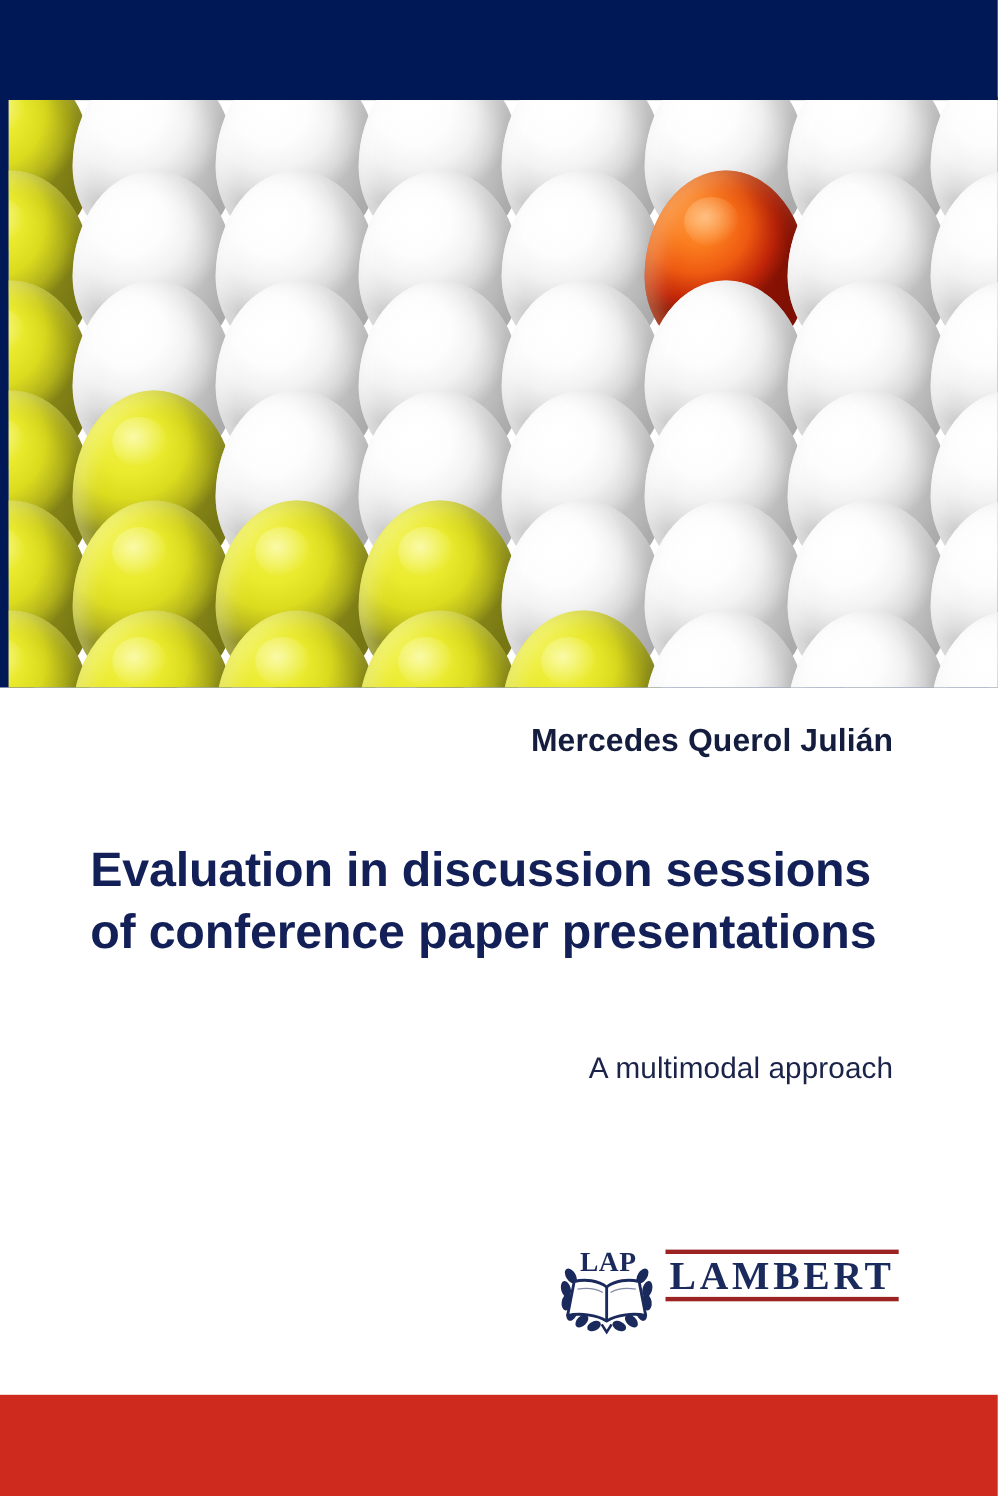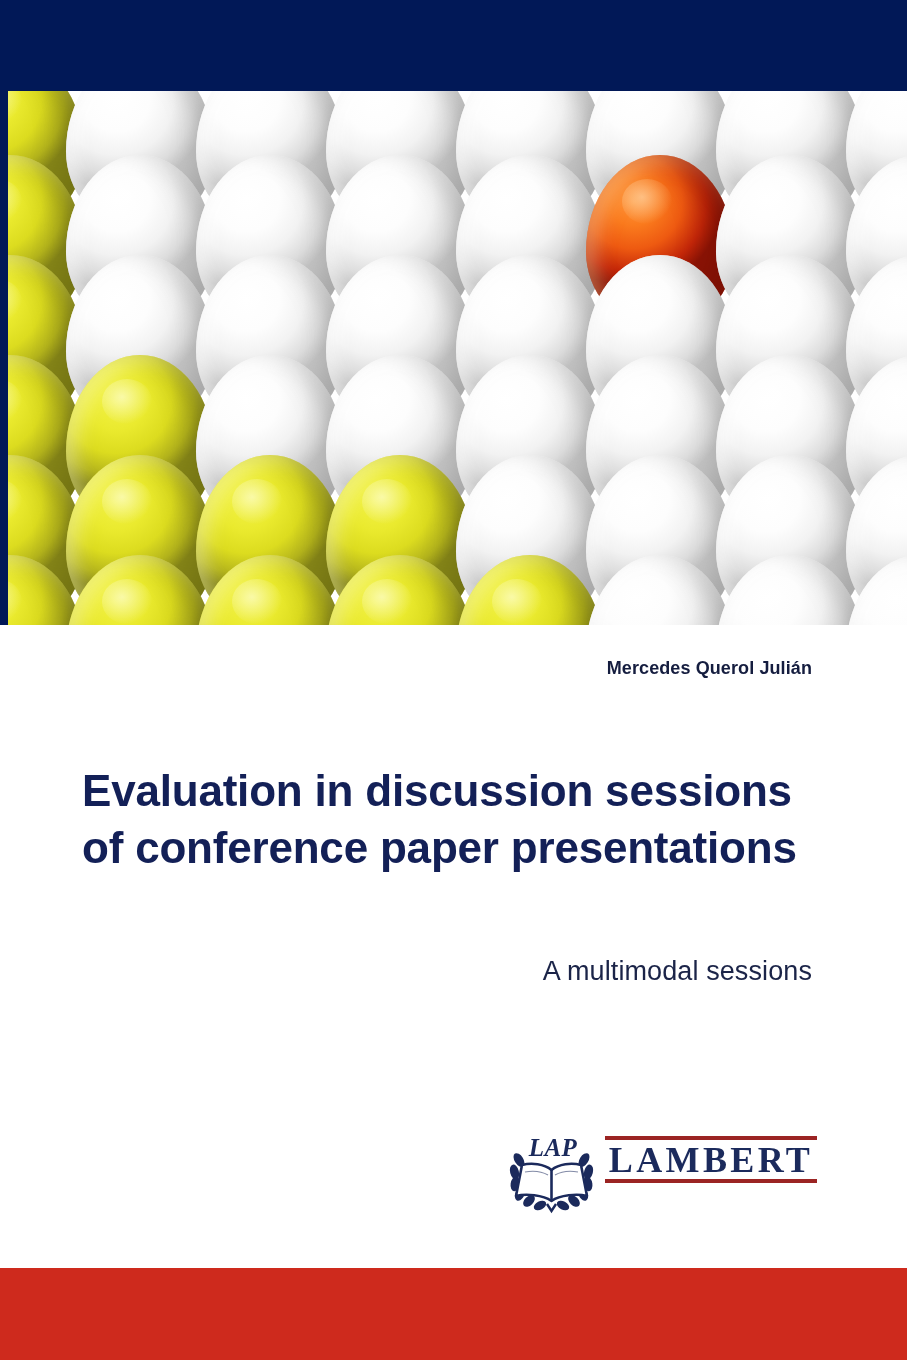--- a/index.html
+++ b/index.html
@@ -87,21 +87,21 @@
   .text-zone {
     position: absolute;
     left: 0;
     top: 625px;
     width: 907px;
   }
   .author {
     position: absolute;
     right: 95px;
     top: 33px;
-    font-size: 18px;
+    font-size: 29px;
     font-weight: 600;
     color: #151d3f;
     letter-spacing: 0.1px;
     white-space: nowrap;
   }
   .title {
     position: absolute;
     right: 95px;
     top: 137px;
     width: 730px;
@@ -139,21 +139,20 @@
     position: absolute;
     left: 16px; top: 1px;
     width: 64px;
     text-align: center;
     font-family: "Liberation Serif", serif;
     font-weight: bold;
     font-size: 25px;
     color: #1b2a5c;
     letter-spacing: 0.5px;
     line-height: 26px;
-    font-style: italic;
   }
   .logo-text {
     position: absolute;
     left: 100px;
     top: 2px;
     width: 212px;
   }
   .rule {
     height: 4px;
     background: #9b2423;
@@ -252,21 +251,21 @@
     <div class="sphere w" style="left:708px;  top:464px;"></div>
     <div class="sphere w" style="left:838px;  top:464px;"></div>
   </div>
 </div>
 
 <div class="text-zone">
   <div class="author">Mercedes Querol Julián</div>
 
   <div class="title">Evaluation in discussion sessions of conference paper presentations</div>
 
-  <div class="subtitle">A multimodal sessions</div>
+  <div class="subtitle">A multimodal approach</div>
 </div>
 
 <div class="logo">
 
   <div class="logo-mark">
     <svg width="96" height="80" viewBox="0 0 96 80" xmlns="http://www.w3.org/2000/svg" aria-hidden="true">
 
       <g fill="#1b2a5c">
         <ellipse cx="14" cy="26" rx="4.4" ry="7.6" transform="rotate(-32 14 26)"></ellipse>
         <ellipse cx="9.5" cy="38" rx="4.4" ry="7.6" transform="rotate(-14 9.5 38)"></ellipse>

